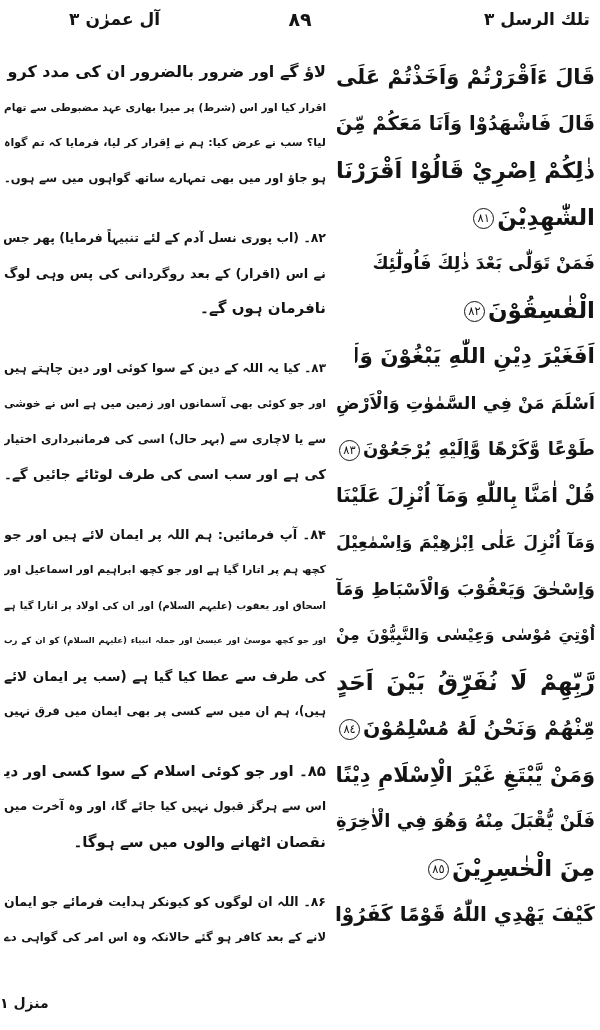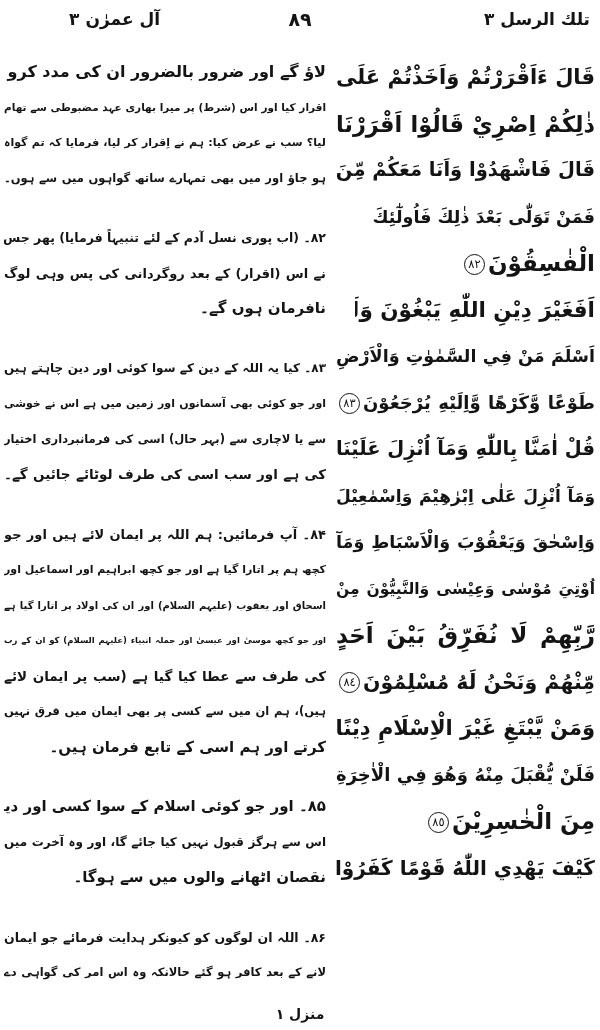--- a/index.html
+++ b/index.html
@@ -56,22 +56,22 @@
   .ur-line{
     height:35.5px;line-height:35.5px;
     font-size:15px;font-weight:bold;
     text-align:justify;text-align-last:justify;
     white-space:nowrap;overflow:hidden;
   }
   .ur-line.end{text-align:right;text-align-last:right;}
 
   
   .ftr{
-    position:absolute;bottom:8px;left:0;width:100%;
-    text-align:center;font-size:14px;font-weight:bold;direction:rtl;
+    position:absolute;bottom:19px;left:0;width:100%;
+    text-align:left;font-size:14px;font-weight:bold;direction:rtl;
   }
 </style>
 </head>
 <body>
 
 <div class="page">
 
   <div class="hdr">
     <div class="h-item h-right">تلك الرسل ٣</div>
     <div class="h-item h-center">٨٩</div>
@@ -97,36 +97,36 @@
           <div class="ur-line" style="font-size: 11.5px;">سے یا لاچاری سے (بہر حال) اسی کی فرمانبرداری اختیار</div>
           <div class="ur-line" style="font-size: 13.5px;">کی ہے اور سب اسی کی طرف لوٹائے جائیں گے۔</div>
         </div>
         <div class="para">
           <div class="ur-line" style="font-size: 13px;">۸۴۔ آپ فرمائیں: ہم اللہ پر ایمان لائے ہیں اور جو</div>
           <div class="ur-line" style="font-size: 11px;">کچھ ہم پر اتارا گیا ہے اور جو کچھ ابراہیم اور اسماعیل اور</div>
           <div class="ur-line" style="font-size: 10px;">اسحاق اور یعقوب (علیہم السلام) اور ان کی اولاد پر اتارا گیا ہے</div>
           <div class="ur-line" style="font-size: 8.5px;">اور جو کچھ موسیٰ اور عیسیٰ اور جملہ انبیاء (علیہم السلام) کو ان کے رب</div>
           <div class="ur-line" style="font-size: 13.5px;">کی طرف سے عطا کیا گیا ہے (سب پر ایمان لائے</div>
           <div class="ur-line" style="font-size: 11.5px;">ہیں)، ہم ان میں سے کسی پر بھی ایمان میں فرق نہیں</div>
-          <div class="ur-line end">کرتے اور ہم اسی کے تابع فرمان ہیں۔</div>
         </div>
         <div class="para">
           <div class="ur-line" style="font-size: 15px;">۸۵۔ اور جو کوئی اسلام کے سوا کسی اور دین کو چاہے گا تو وہ</div>
           <div class="ur-line" style="font-size: 12px;">اس سے ہرگز قبول نہیں کیا جائے گا، اور وہ آخرت میں</div>
           <div class="ur-line end">نقصان اٹھانے والوں میں سے ہوگا۔</div>
         </div>
         <div class="para">
           <div class="ur-line" style="font-size: 12.5px;">۸۶۔ اللہ ان لوگوں کو کیونکر ہدایت فرمائے جو ایمان</div>
           <div class="ur-line" style="font-size: 11.5px;">لانے کے بعد کافر ہو گئے حالانکہ وہ اس امر کی گواہی دے</div>
         </div>
       </div>
     <div class="col col-arabic" id="arabic-col">
         <div class="ar-line" style="font-size: 21px;"><span>قَالَ ءَاَقْرَرْتُمْ وَاَخَذْتُمْ عَلَى</span></div>
+        <div class="ar-line" style="font-size: 19.5px;"><span>قَالَ فَاشْهَدُوْا وَاَنَا مَعَكُمْ مِّنَ</span></div>
         <div class="ar-line" style="font-size: 22.5px;"><span>ذٰلِكُمْ اِصْرِيْ قَالُوْا اَقْرَرْنَا</span></div>
-        <div class="ar-line" style="font-size: 19.5px;"><span>قَالَ فَاشْهَدُوْا وَاَنَا مَعَكُمْ مِّنَ</span></div>
+        <div class="ar-line end"><span>الشّٰهِدِيْنَ</span><span class="ayah">٨١</span></div>
         <div class="ar-line" style="font-size: 17.5px; margin-left: 36px;"><span>فَمَنْ تَوَلّٰى بَعْدَ ذٰلِكَ فَاُولٰٓئِكَ هُمُ</span></div>
         <div class="ar-line end"><span>الْفٰسِقُوْنَ</span><span class="ayah">٨٢</span></div>
         <div class="ar-line" style="font-size: 21.5px; margin-left: 19px;"><span>اَفَغَيْرَ دِيْنِ اللّٰهِ يَبْغُوْنَ وَلَهُ</span></div>
         <div class="ar-line" style="font-size: 17.5px;"><span>اَسْلَمَ مَنْ فِي السَّمٰوٰتِ وَالْاَرْضِ</span></div>
         <div class="ar-line" style="font-size: 18px;"><span>طَوْعًا وَّكَرْهًا وَّاِلَيْهِ يُرْجَعُوْنَ</span><span class="ayah">٨٣</span></div>
         <div class="ar-line" style="font-size: 19.5px;"><span>قُلْ اٰمَنَّا بِاللّٰهِ وَمَآ اُنْزِلَ عَلَيْنَا</span></div>
         <div class="ar-line" style="font-size: 17px;"><span>وَمَآ اُنْزِلَ عَلٰى اِبْرٰهِيْمَ وَاِسْمٰعِيْلَ</span></div>
         <div class="ar-line" style="font-size: 17.5px;"><span>وَاِسْحٰقَ وَيَعْقُوْبَ وَالْاَسْبَاطِ وَمَآ</span></div>
         <div class="ar-line" style="font-size: 15.5px;"><span>اُوْتِيَ مُوْسٰى وَعِيْسٰى وَالنَّبِيُّوْنَ مِنْ</span></div>
         <div class="ar-line"><span>رَّبِّهِمْ لَا نُفَرِّقُ بَيْنَ اَحَدٍ</span></div>

